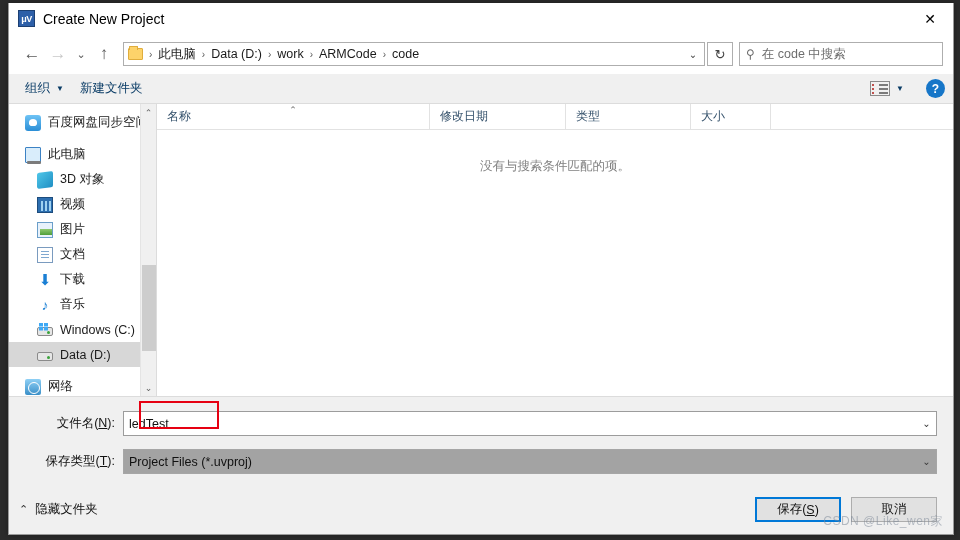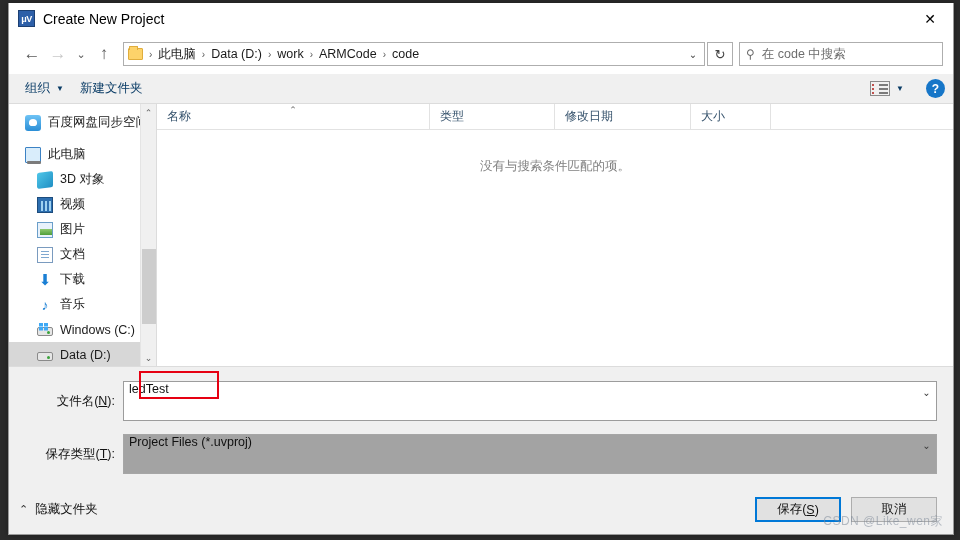--- a/index.html
+++ b/index.html
@@ -386,24 +386,25 @@
     width: 98px;
     flex: 0 0 98px;
     text-align: right;
     padding-right: 8px;
     font-size: 12.5px;
     color: #121212;
   }
   .formlabel u { text-decoration: underline; }
   .combo {
     flex: 1 1 auto;
-    height: 40px;
+    height: 25px;
     border: 1px solid #9c9c9c;
     background: #ffffff;
     display: flex;
+    align-items: center;
     min-width: 0;
   }
   .combo.readonly { background: #a3a3a3; border-color: #a6a6a6; }
   .combo-value {
     flex: 1 1 auto;
     padding-left: 5px;
     font-size: 12.5px;
     color: #111;
     white-space: nowrap;
     overflow: hidden;
@@ -587,25 +588,25 @@
         <div class="sb-arrow">⌄</div>
       </div>
     </div>
 
     <div class="filelist">
       <div class="colheader">
         <div class="col col-name">
           <span class="sortcaret">⌃</span>
           <span>名称</span>
         </div>
+        <div class="col col-date">
+          <span>修改日期</span>
+        </div>
         <div class="col col-type">
           <span>类型</span>
-        </div>
-        <div class="col col-date">
-          <span>修改日期</span>
         </div>
         <div class="col col-size">
           <span>大小</span>
         </div>
         <div class="col-rest"></div>
       </div>
       <div class="emptymsg">没有与搜索条件匹配的项。</div>
     </div>
   </div>
 

